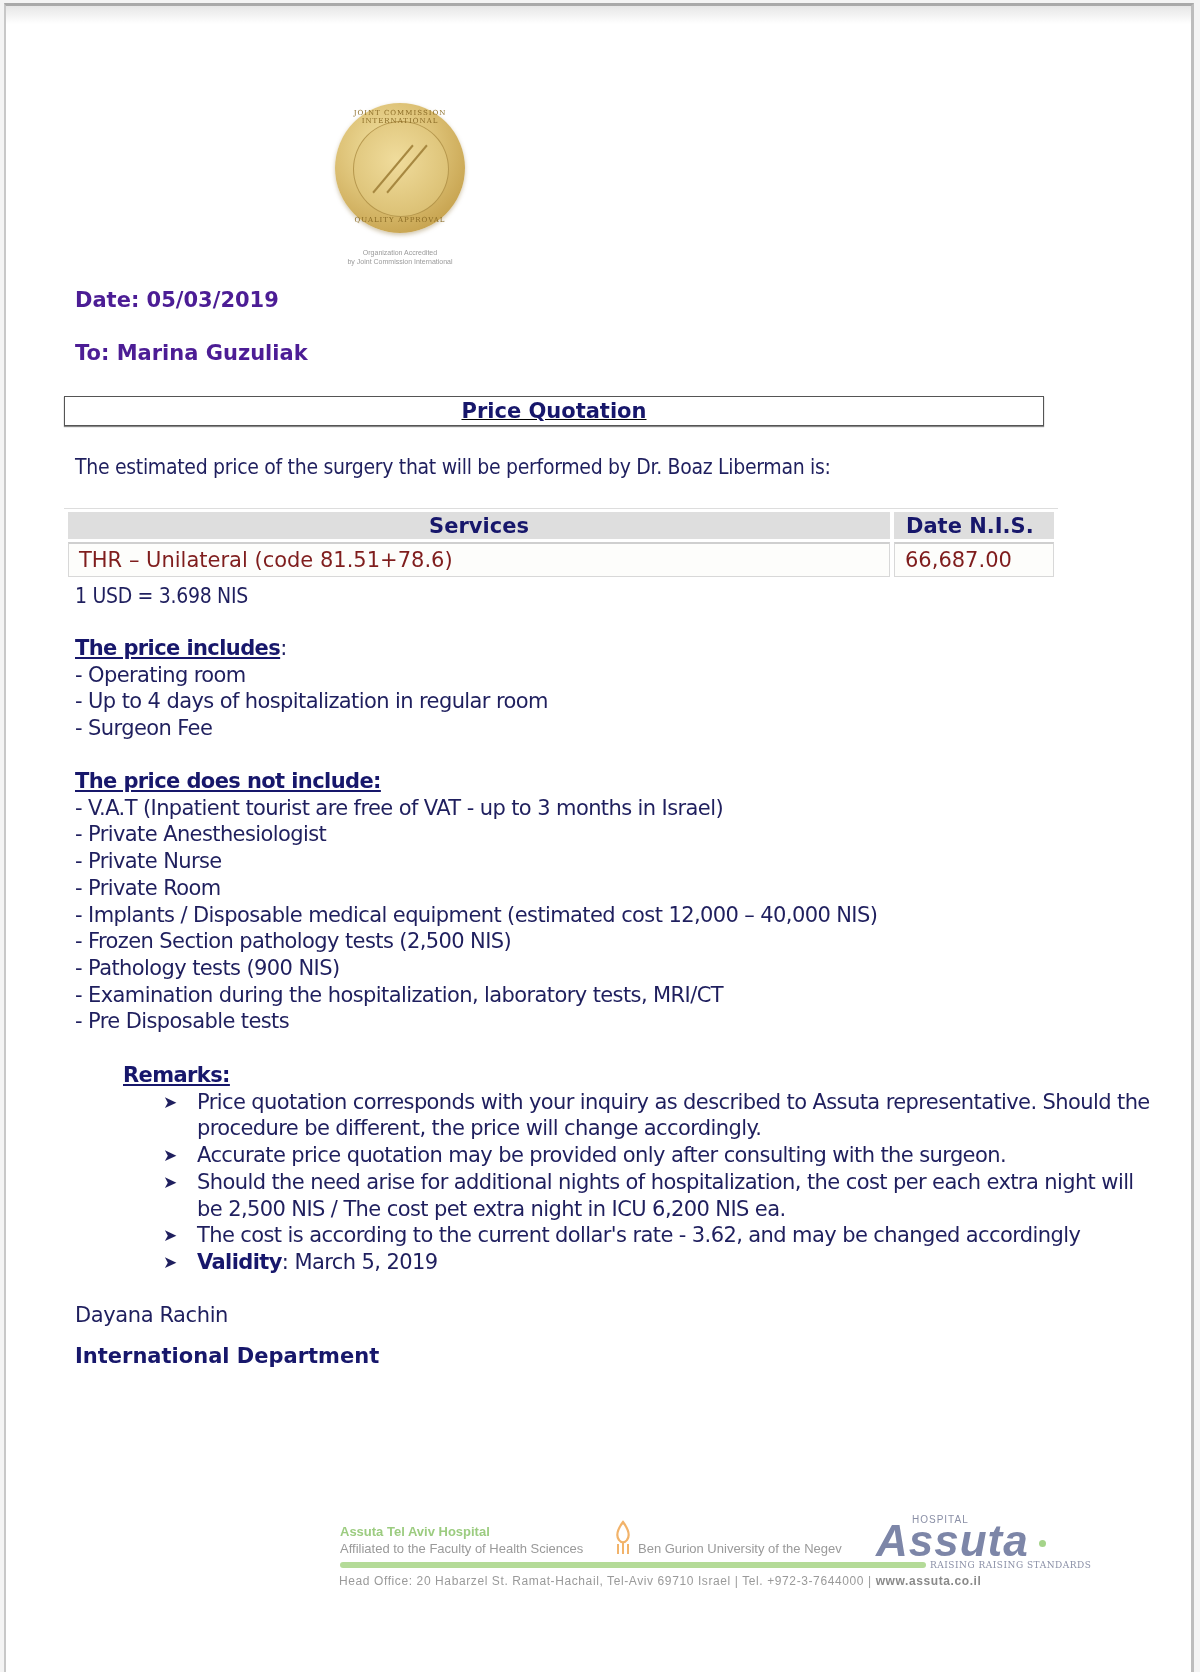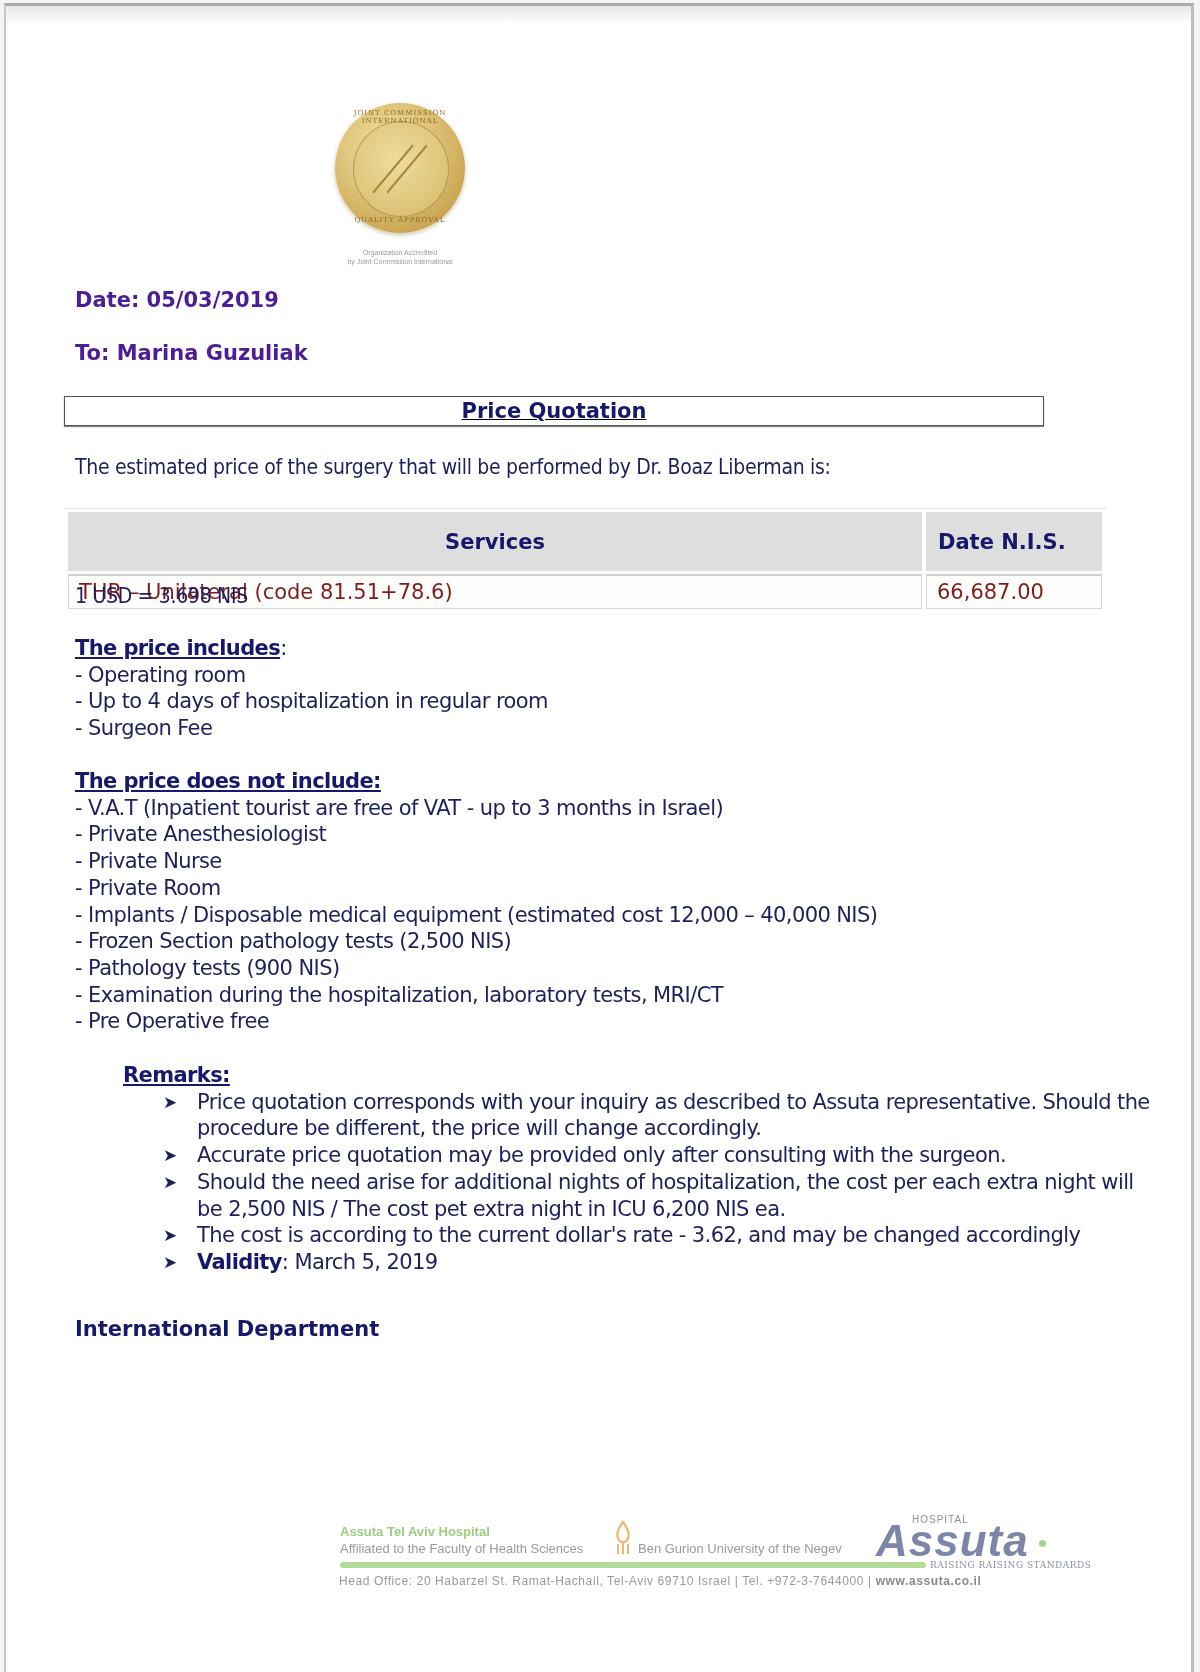--- a/index.html
+++ b/index.html
@@ -20,21 +20,21 @@
   .seal-caption { position:absolute; left:330px; top:248px; width:140px; text-align:center; font-size:7px; line-height:9px; color:#9a9a9a; font-family:"Liberation Sans", sans-serif; }
 
   .hdr-line { position:absolute; left:75px; font-size:21px; font-weight:bold; color:#4c1d95; font-family:"DejaVu Sans", sans-serif; }
 
   .pq-box { position:absolute; left:64px; top:396px; width:980px; height:30px; border:1px solid #555; box-shadow:0 1px 1px #888; box-sizing:border-box; text-align:center;text-decoration:underline; }
   .pq-box span { font-size:21px; font-weight:bold; color:#17176b; line-height:28px; }
 
   .body-text { position:absolute; left:75px; font-size:21px; color:#1f1f5e; font-family:"DejaVu Sans Condensed","DejaVu Sans", sans-serif; letter-spacing:-0.3px; }
 
   table.svc { position:absolute; left:64px; top:508px; border-collapse:separate; border-spacing:4px 3px; border-top:1px solid #ddd; }
-  .svc th { background:#dedede; height:27px; font-size:21px; font-weight:bold; color:#17176b; padding:16px; }
+  .svc th { background:#dedede; height:27px; font-size:21px; font-weight:bold; color:#17176b; padding:0; }
   .svc th.s { width:822px; text-align:center; }
   .svc th.p { width:148px; text-align:left; padding-left:12px; }
   .svc td { height:32px; font-size:21px; color:#7f1d1d; border:1px solid #d8d8d8; border-top:2px solid #cfcfcf; padding:0 0 0 10px; background:#fdfdfb; }
 
   .section { position:absolute; left:75px; font-size:21px; line-height:26.7px; color:#1f1f5e; letter-spacing:-0.6px; }
   .section .title { font-weight:bold; text-decoration:underline; color:#17176b; }
 
   .remarks { position:absolute; left:75px; top:1062px; width:1040px; font-size:21px; line-height:26.7px; color:#1f1f5e; letter-spacing:-0.6px;margin-left:48px; }
   .remarks .title { font-weight:bold; text-decoration:underline; color:#17176b; }
   .remarks ul { list-style:none; margin:0; padding:0 0 0 40px; }
@@ -113,35 +113,36 @@
 <div class="section" style="top:768px;">
   <div><span class="title">The price does not include:</span></div>
   <div>- V.A.T (Inpatient tourist are free of VAT - up to 3 months in Israel)</div>
   <div>- Private Anesthesiologist</div>
   <div>- Private Nurse</div>
   <div>- Private Room</div>
   <div>- Implants / Disposable medical equipment (estimated cost 12,000 – 40,000 NIS)</div>
   <div>- Frozen Section pathology tests (2,500 NIS)</div>
   <div>- Pathology tests (900 NIS)</div>
   <div>- Examination during the hospitalization, laboratory tests, MRI/CT</div>
-  <div>- Pre Operative free</div>
+  <div>- Pre Disposable tests</div>
 </div>
 
 <div class="remarks">
   <div><span class="title">Remarks:</span></div>
   <ul>
     <li><span class="arrow">➤</span><span>Price quotation corresponds with your inquiry as described to Assuta representative. Should the procedure be different, the price will change accordingly.</span></li>
     <li><span class="arrow">➤</span><span>Accurate price quotation may be provided only after consulting with the surgeon.</span></li>
     <li><span class="arrow">➤</span><span>Should the need arise for additional nights of hospitalization, the cost per each extra night will be 2,500 NIS / The cost pet extra night in ICU 6,200 NIS ea.</span></li>
     <li><span class="arrow">➤</span><span>The cost is according to the current dollar's rate - 3.62, and may be changed accordingly</span></li>
     <li><span class="arrow">➤</span><b>Validity</b><span>: March 5, 2019</span></li>
   </ul>
 </div>
 
 <div class="sign">
+  <div>Dayana Rachin</div>
   <div class="dept">International Department</div>
 </div>
 
 <div class="f-hosp">Assuta Tel Aviv Hospital</div>
 <div class="f-aff">Affiliated to the Faculty of Health Sciences</div>
 <svg class="f-bgu-icon" viewBox="0 0 22 36">
   <path d="M11 2 C5 10 4 16 7 20 C9 23 13 23 15 20 C18 16 17 10 11 2 Z" fill="none" stroke="#f2b36a" stroke-width="2.2"></path>
   <rect x="5" y="24" width="2" height="10" fill="#f2b36a"></rect>
   <rect x="10" y="22" width="2" height="12" fill="#f2b36a"></rect>
   <rect x="15" y="24" width="2" height="10" fill="#f2b36a"></rect>

